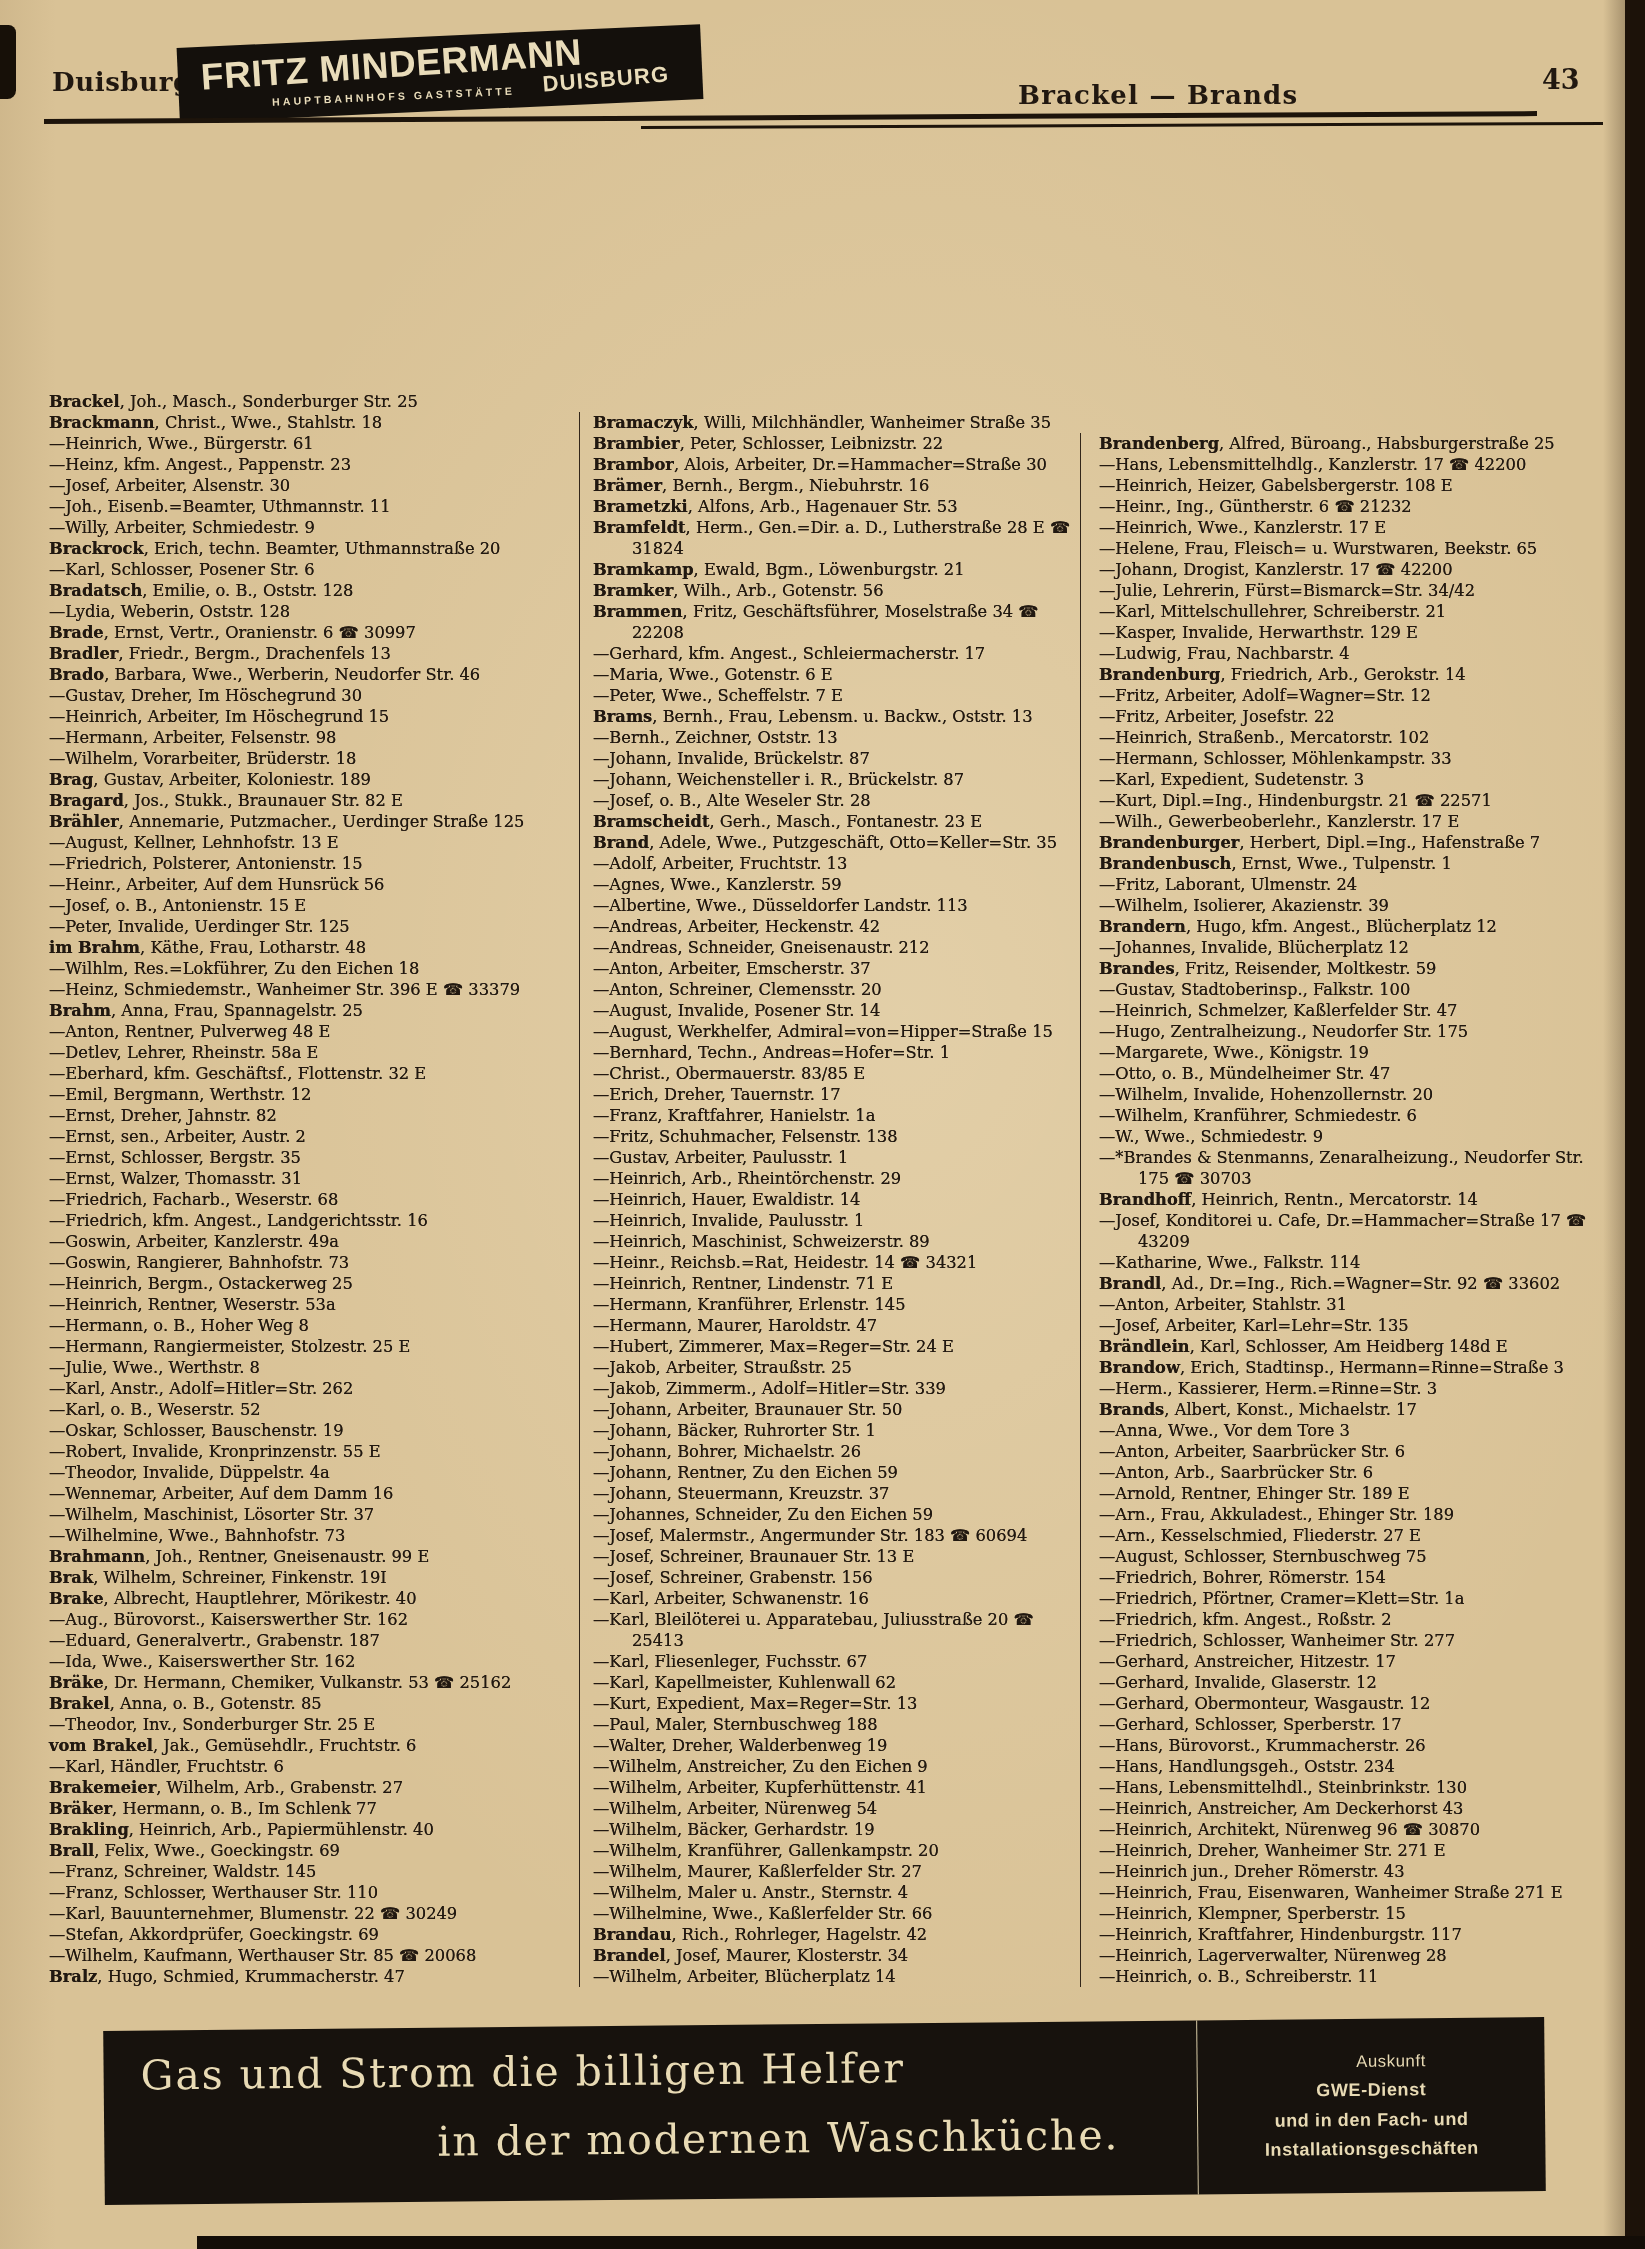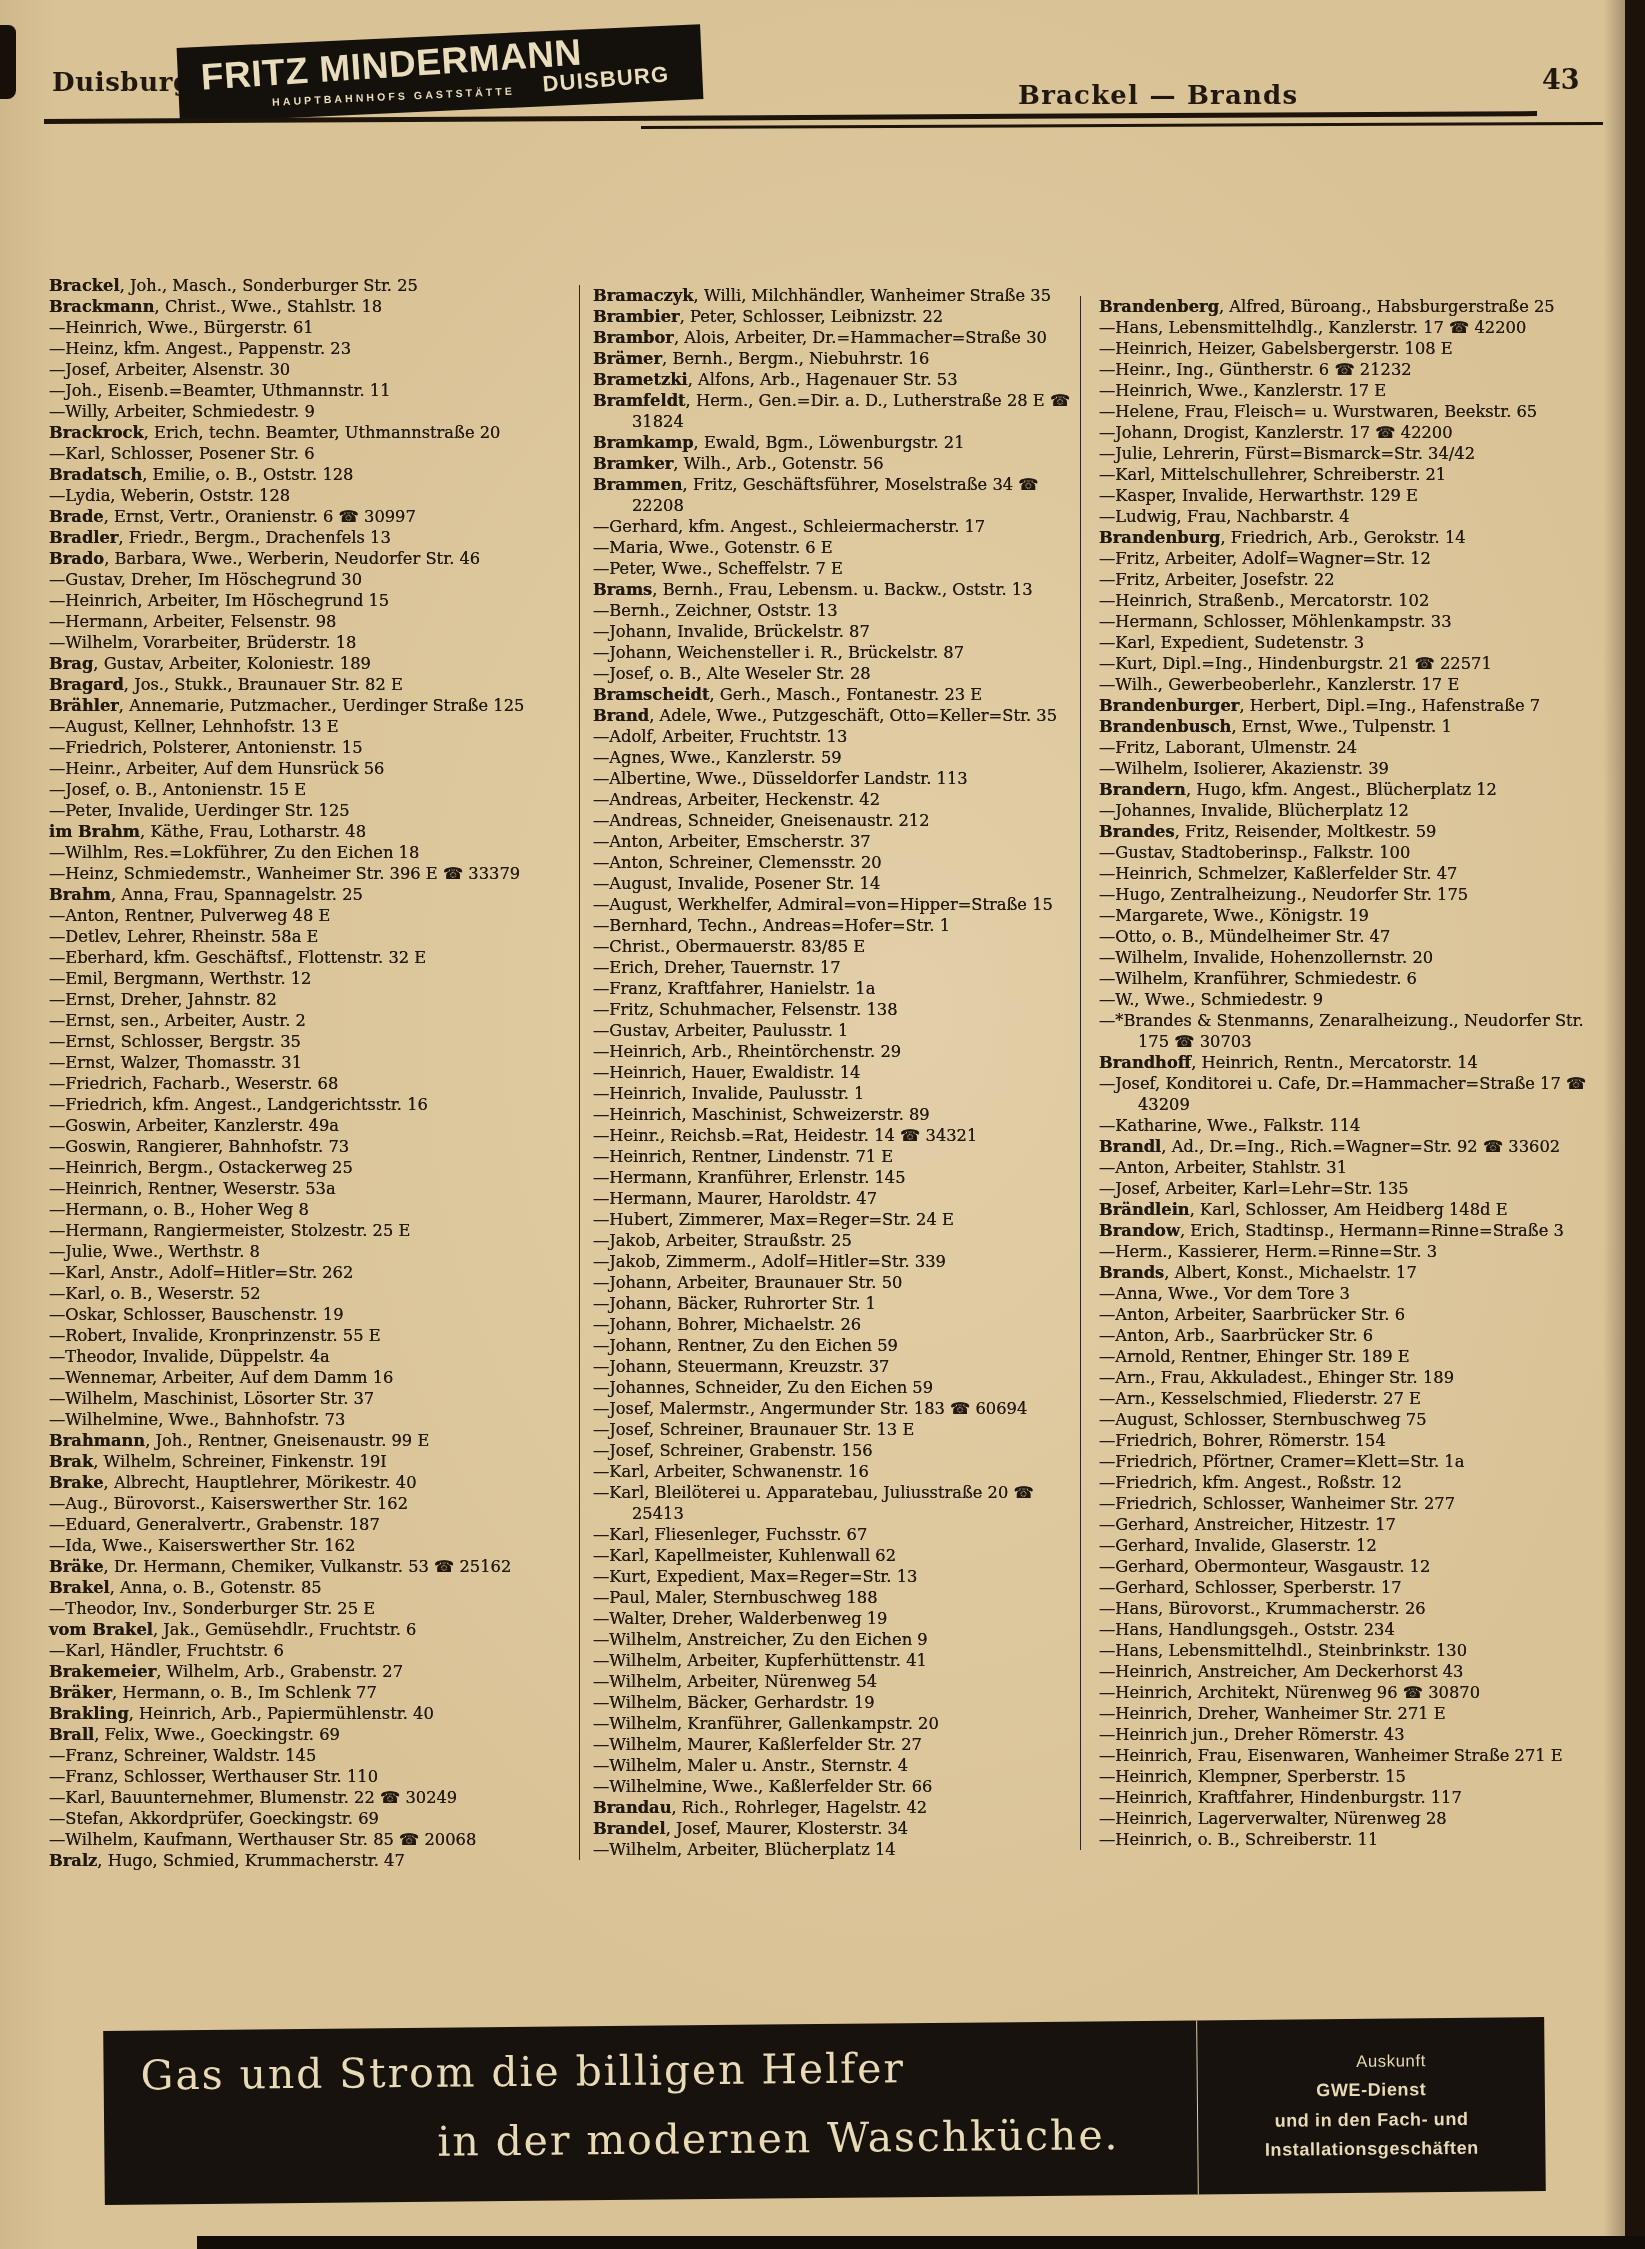--- a/index.html
+++ b/index.html
@@ -30,22 +30,22 @@
     font-family:"Liberation Sans", sans-serif;
   }
   #banner .big{position:absolute;left:23.4px;top:6.2px;font-size:37px;font-weight:bold;letter-spacing:0.6px;white-space:nowrap;transform:rotate(-1.2deg);}
   #banner .sub{position:absolute;left:93px;top:52px;font-size:10.5px;font-weight:bold;letter-spacing:3.1px;white-space:nowrap;}
   #banner .city{position:absolute;left:364px;top:38px;font-size:22px;font-weight:bold;letter-spacing:1.2px;transform:rotate(-2deg);}
   #rule-main{position:absolute;left:44px;top:115px;width:1493px;height:5px;background:#1d140b;transform:rotate(-0.3deg);}
   #rule-second{position:absolute;left:641px;top:124px;width:962px;height:2.5px;background:#1d140b;transform:rotate(-0.25deg);}
 
   
   #columns{
-    position:absolute;left:49px;top:138px;width:1560px;height:1869px;
-    display:flex;align-items:center;
+    position:absolute;left:49px;top:118px;width:1560px;height:1869px;
+    display:flex;align-items:flex-end;
   }
   .col{box-sizing:border-box;}
   .col-1{width:530px;padding-right:5px;}
   .col-2{width:501px;border-left:1.2px solid #32261a;padding-left:13px;padding-right:3.7px;}
   .col-3{flex:1;border-left:1.2px solid #32261a;padding-left:18px;padding-right:2.5px;}
   .entry{
     font-size:16.3px;line-height:21px;
     padding-left:39px;text-indent:-39px;
     white-space:normal;
     text-shadow:0 0 0.3px rgba(33,24,16,0.85);
@@ -289,21 +289,21 @@
       <div class="entry"><b>Brands</b>, Albert, Konst., Michaelstr. 17</div>
       <div class="entry">—Anna, Wwe., Vor dem Tore 3</div>
       <div class="entry">—Anton, Arbeiter, Saarbrücker Str. 6</div>
       <div class="entry">—Anton, Arb., Saarbrücker Str. 6</div>
       <div class="entry">—Arnold, Rentner, Ehinger Str. 189 E</div>
       <div class="entry">—Arn., Frau, Akkuladest., Ehinger Str. 189</div>
       <div class="entry">—Arn., Kesselschmied, Fliederstr. 27 E</div>
       <div class="entry">—August, Schlosser, Sternbuschweg 75</div>
       <div class="entry">—Friedrich, Bohrer, Römerstr. 154</div>
       <div class="entry">—Friedrich, Pförtner, Cramer=Klett=Str. 1a</div>
-      <div class="entry">—Friedrich, kfm. Angest., Roßstr. 12</div>
+      <div class="entry">—Friedrich, kfm. Angest., Roßstr. 2</div>
       <div class="entry">—Friedrich, Schlosser, Wanheimer Str. 277</div>
       <div class="entry">—Gerhard, Anstreicher, Hitzestr. 17</div>
       <div class="entry">—Gerhard, Invalide, Glaserstr. 12</div>
       <div class="entry">—Gerhard, Obermonteur, Wasgaustr. 12</div>
       <div class="entry">—Gerhard, Schlosser, Sperberstr. 17</div>
       <div class="entry">—Hans, Bürovorst., Krummacherstr. 26</div>
       <div class="entry">—Hans, Handlungsgeh., Oststr. 234</div>
       <div class="entry">—Hans, Lebensmittelhdl., Steinbrinkstr. 130</div>
       <div class="entry">—Heinrich, Anstreicher, Am Deckerhorst 43</div>
       <div class="entry">—Heinrich, Architekt, Nürenweg 96 ☎ 30870</div>

